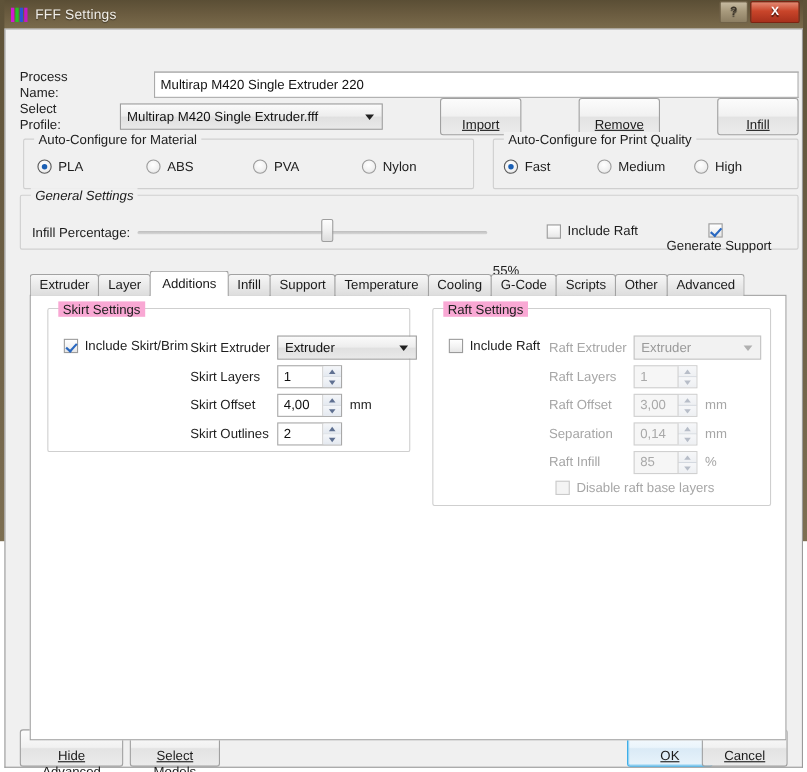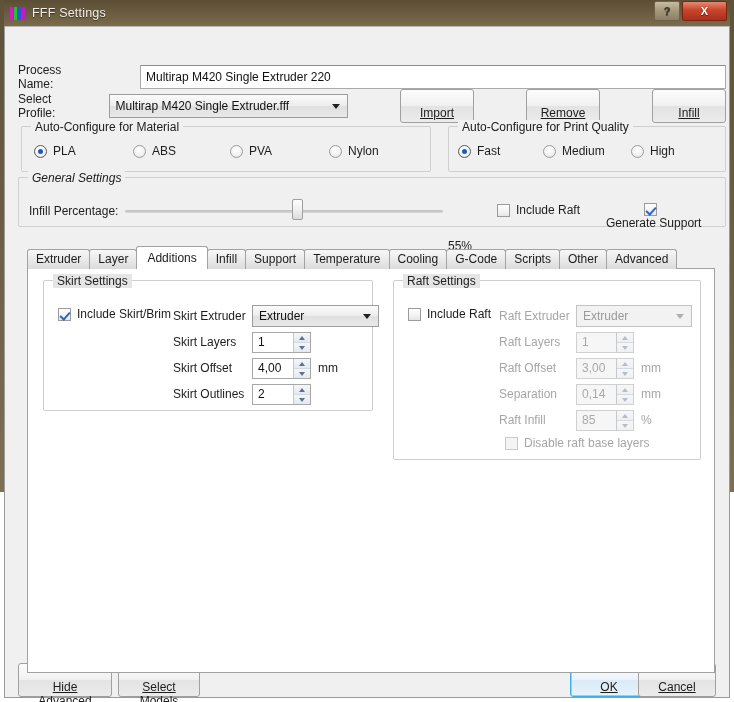--- a/index.html
+++ b/index.html
@@ -140,21 +140,21 @@
     border-radius: 2px;
   }
   .group > .caption {
     position: absolute;
     top: -7px; left: 9px;
     background: #f0f0f0;
     padding: 0 4px;
     font-size: 12px;
     color: #202020;
   }
-  .group.nested > .caption { background: #e5e5e5; }
+  .group.nested > .caption { background: #f9a8d4; }
 
   #grp-material { left: 16px;  top: 99px; width: 410px; height: 46px; }
   #grp-quality  { left: 443px; top: 99px; width: 278px; height: 46px; }
   #grp-general  { left: 13px;  top: 150px; width: 708px; height: 50px; font-style: italic; }
 
   
   .radio, .check { display: flex; align-items: center; position: absolute; }
   .radio-box {
     width: 13px; height: 13px; border-radius: 50%;
     border: 1px solid #9b9b9b;

